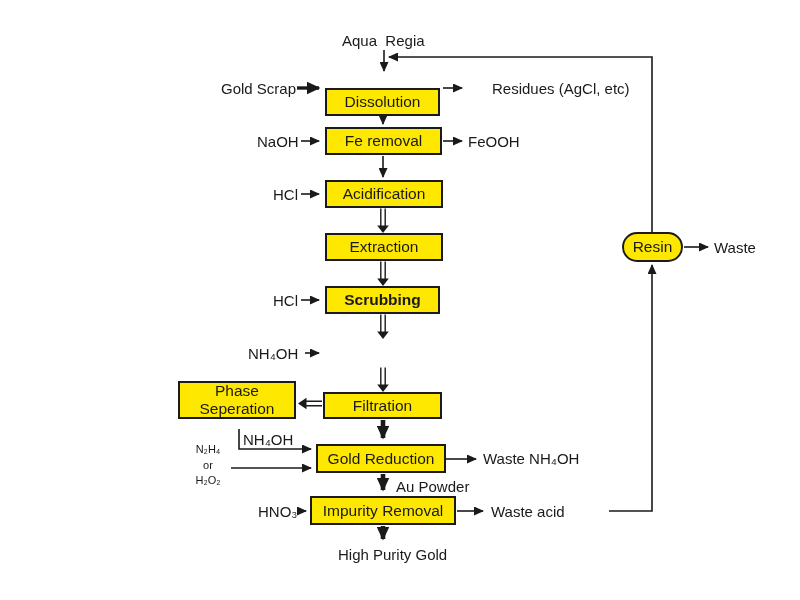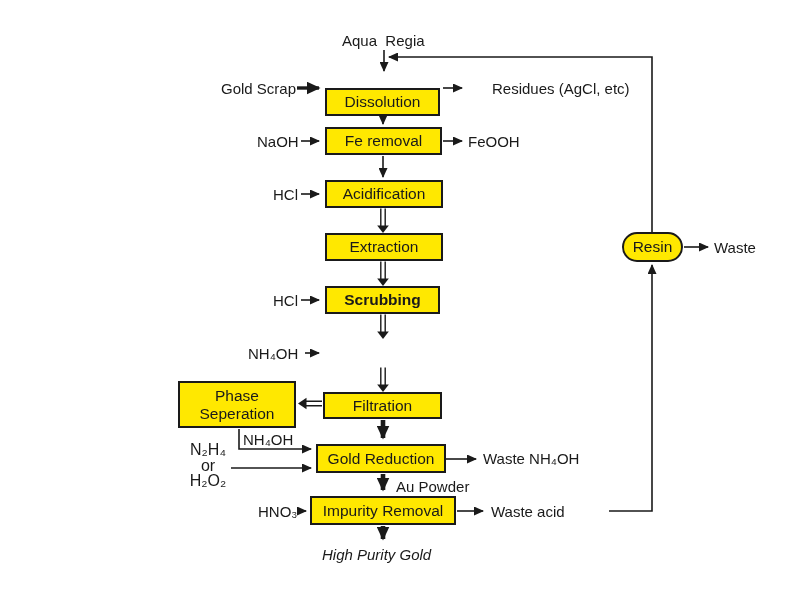--- a/index.html
+++ b/index.html
@@ -11,21 +11,21 @@
   .box{
     position:absolute;background:#FFE800;border:2px solid #1a1a1a;box-sizing:border-box;
     display:flex;align-items:center;justify-content:center;text-align:center;
     font-size:15.5px;line-height:1.15;z-index:2;
   }
   .lbl{
     position:absolute;font-size:15px;white-space:pre;z-index:2;line-height:1.15;
   }
   .lbl.center{text-align:center;white-space:normal;}
   .stack{position:absolute;z-index:2;display:flex;flex-direction:column;align-items:center;
-    font-size:16px;line-height:15.5px;}
+    font-size:11px;line-height:15.5px;}
   svg{display:block;}
 </style>
 </head>
 <body>
 
 <div class="canvas">
 
   <svg class="overlay" width="800" height="600" viewBox="0 0 800 600">
     <defs>
       <marker id="mh-thin" markerUnits="userSpaceOnUse" markerWidth="10" markerHeight="9" refX="9" refY="4.5" orient="auto">
@@ -89,21 +89,21 @@
       </g>
     </g>
   </svg>
 
   <div class="box" style="left:325px;top:74px;width:115px;height:28px;margin-top:14px;">Dissolution</div>
   <div class="box" style="left:325px;top:127px;width:117px;height:28px;">Fe removal</div>
   <div class="box" style="left:325px;top:180px;width:118px;height:28px;">Acidification</div>
   <div class="box" style="left:325px;top:233px;width:118px;height:28px;">Extraction</div>
   <div class="box" style="left:325px;top:286px;width:115px;height:28px;font-weight:bold;">Scrubbing</div>
   <div class="box" style="left:323px;top:392px;width:119px;height:27px;">Filtration</div>
-  <div class="box" style="left:178px;top:381px;width:118px;height:47px;padding:0 23px;">Phase Seperation</div>
+  <div class="box" style="left:178px;top:381px;width:118px;height:38px;padding:0 23px;">Phase Seperation</div>
   <div class="box" style="left:316px;top:444px;width:130px;height:29px;">Gold Reduction</div>
   <div class="box" style="left:310px;top:496px;width:146px;height:29px;">Impurity Removal</div>
   <div class="box" style="left:622px;top:232px;width:61px;height:30px;border-radius:15px;">Resin</div>
 
   <div class="lbl" style="left:342px;top:32px;">Aqua  Regia</div>
   <div class="lbl" style="left:221px;top:80px;">Gold Scrap</div>
   <div class="lbl" style="left:492px;top:80px;">Residues (AgCl, etc)</div>
   <div class="lbl" style="left:257px;top:133px;">NaOH</div>
   <div class="lbl" style="left:468px;top:133px;text-align:center;">FeOOH</div>
   <div class="lbl" style="left:273px;top:186px;">HCl</div>
@@ -114,16 +114,16 @@
   <div class="stack" style="left:183px;top:442px;width:50px;">
     <span>N₂H₄</span>
     <span>or</span>
     <span>H₂O₂</span>
   </div>
 
   <div class="lbl" style="left:483px;top:450px;">Waste NH₄OH</div>
   <div class="lbl" style="left:396px;top:478px;">Au Powder</div>
   <div class="lbl" style="left:258px;top:503px;">HNO₃</div>
   <div class="lbl" style="left:491px;top:503px;text-align:center;">Waste acid</div>
-  <div class="lbl" style="left:322px;top:546px;font-style:italic;">High Purity Gold</div>
+  <div class="lbl" style="left:338px;top:546px;">High Purity Gold</div>
   <div class="lbl" style="left:714px;top:239px;">Waste</div>
 
 </div>
 
 </body></html>

